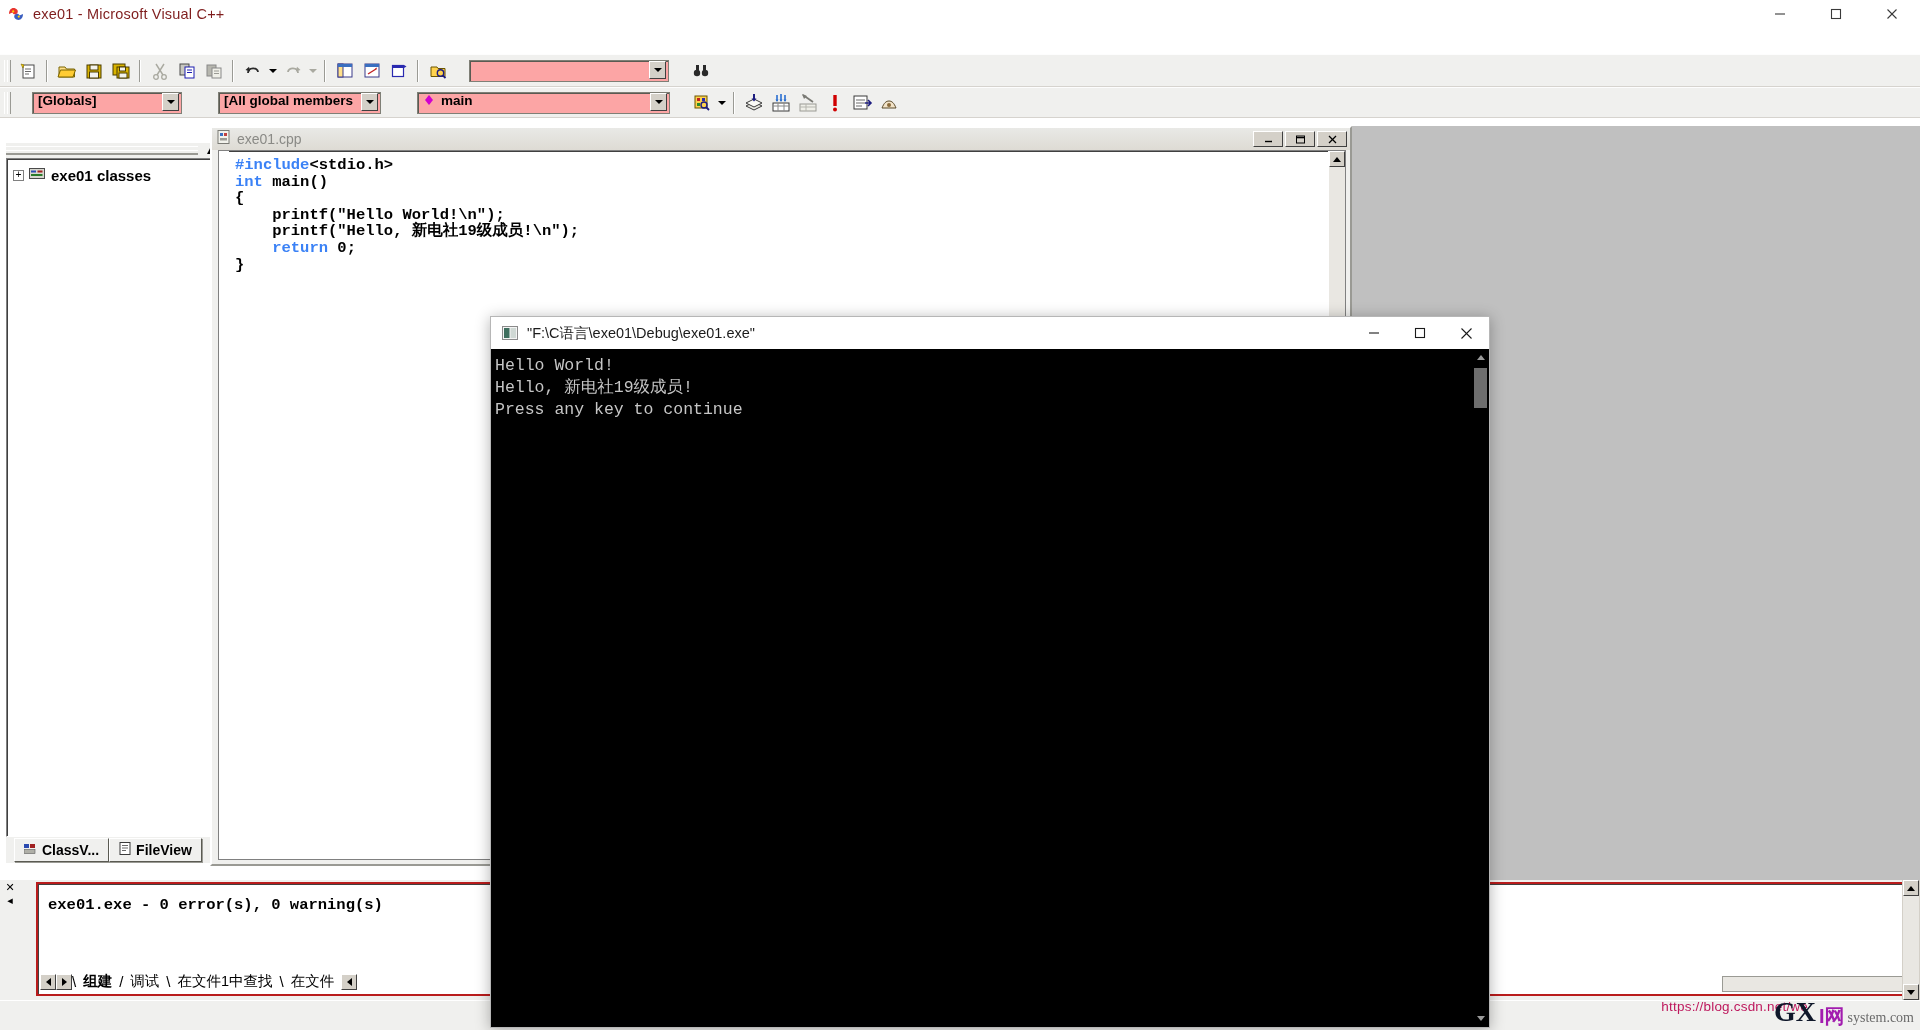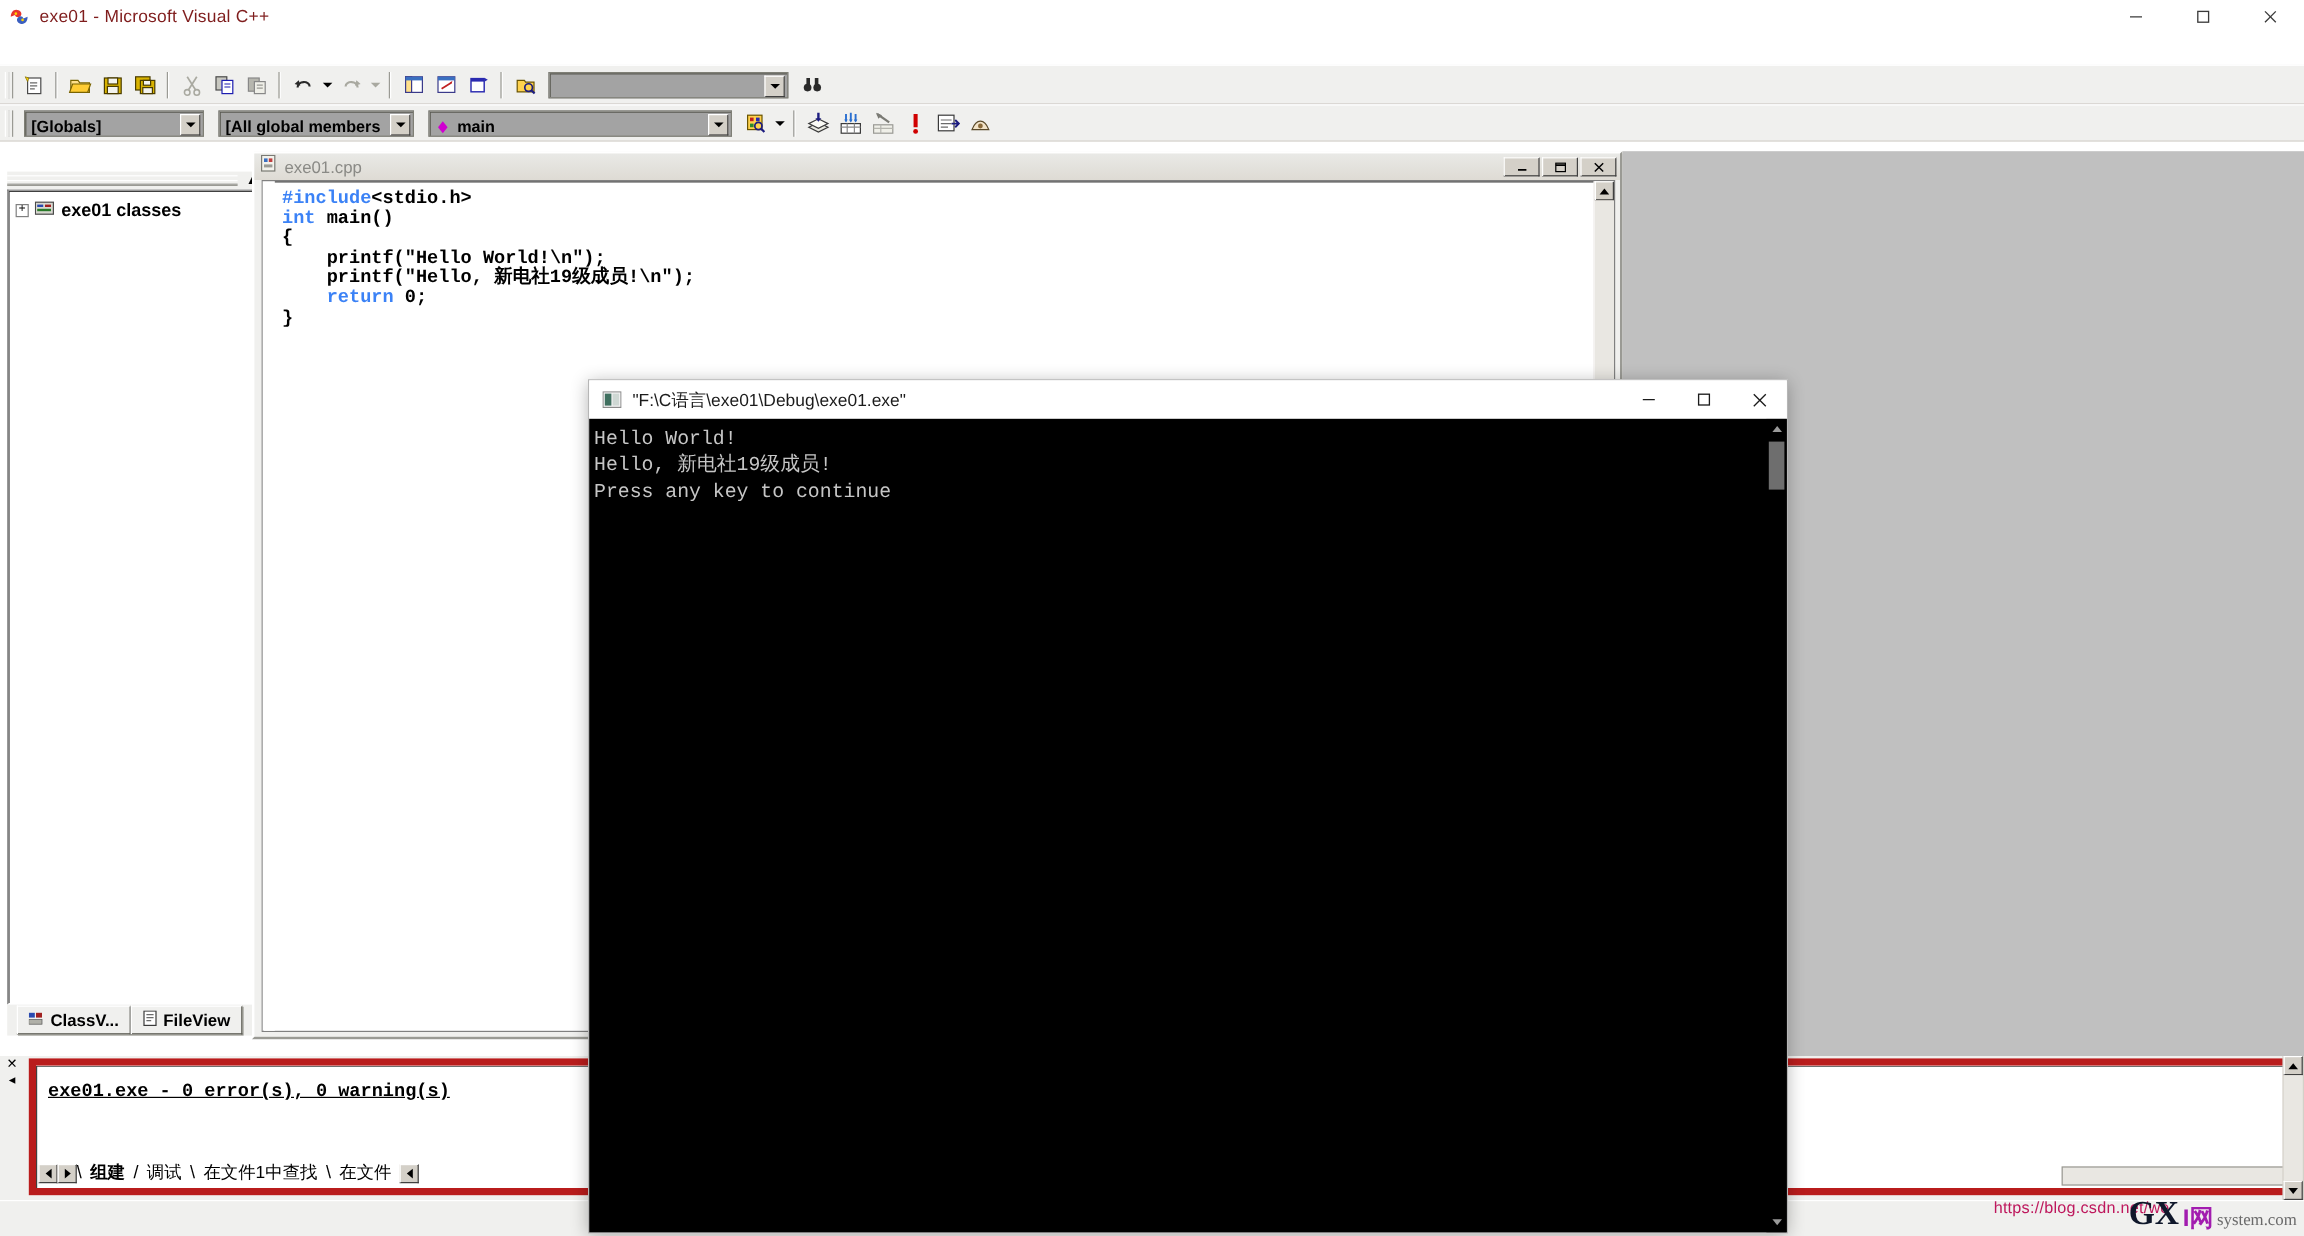--- a/index.html
+++ b/index.html
@@ -92,24 +92,24 @@
   .tb-drop {
     width: 13px; height: 25px; flex:none; display:flex; align-items:center; justify-content:center;
   }
   .arrow-d {
     width: 0; height: 0; border-left: 4px solid transparent; border-right: 4px solid transparent;
     border-top: 4px solid #000;
   }
   .arrow-d.dim { border-top-color: #a9a9a0; }
 
   .tb-combo {
-    height: 22px; flex: none; display: flex; align-items: flex-end;
-    border: 1px solid #7f7f76; background: #a3a3a3;
+    height: 22px; flex: none; display: flex; align-items: flex-start;
+    border: 1px solid #7f7f76; background: #fca5a5;
     box-shadow: inset 1px 1px 0 #5a5a52;
-    margin: 0 6px;
+    margin: 0 18px;
   }
   .tb-combo .cval {
     flex: 1; font-size: 13.5px; color: #000; padding: 0 2px 0 5px; white-space: nowrap;
     overflow: hidden; font-weight: 700;
   }
   .tb-combo .cbtn {
     width: 17px; height: 18px; margin-right: 2px; flex:none;
     background: #d4d0c8; border: 1px solid #ffffff;
     border-right-color: #404040; border-bottom-color: #404040;
     display: flex; align-items: center; justify-content: center;
@@ -220,24 +220,23 @@
   .outpane {
     position: absolute; left: 0px; top: 880px; width: 1920px; height: 120px;
     background: #f0f0ee;
     display: flex;
   }
   .out-left {
     width: 20px; display:flex; flex-direction:column; align-items:center; padding-top:2px; gap:2px;
   }
   .out-x { font-size: 11px; color:#000; line-height:1; }
   .out-box {
-    flex: 1; margin: 2px 4px 4px 4px; background:#ffffff;
-    border: 6px solid #b91c1c; box-shadow: inset 1px 1px 0 #404040;
+    flex: 1; margin: 2px 4px 4px 16px; background:#ffffff;
+    border: 2px solid #b91c1c; box-shadow: inset 1px 1px 0 #404040;
     position: relative;
-    text-decoration: underline;
   }
   .out-text {
     padding: 12px 0 0 10px;
     font-family: "Liberation Mono", "DejaVu Sans Mono", monospace;
     font-size: 15.5px; font-weight: 700; color: #000; white-space: pre;
   }
   .out-tabs {
     position: absolute; left: 2px; bottom: 1px; height: 23px; display: flex; align-items: center; gap: 0;
     background: #ffffff;
   }

